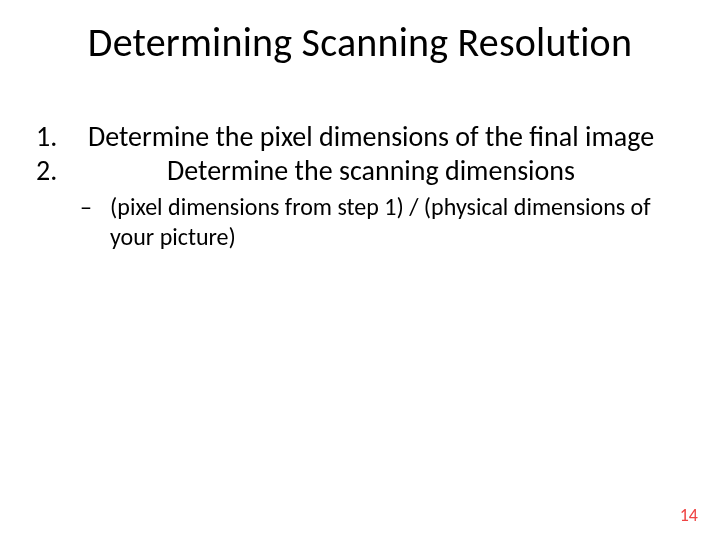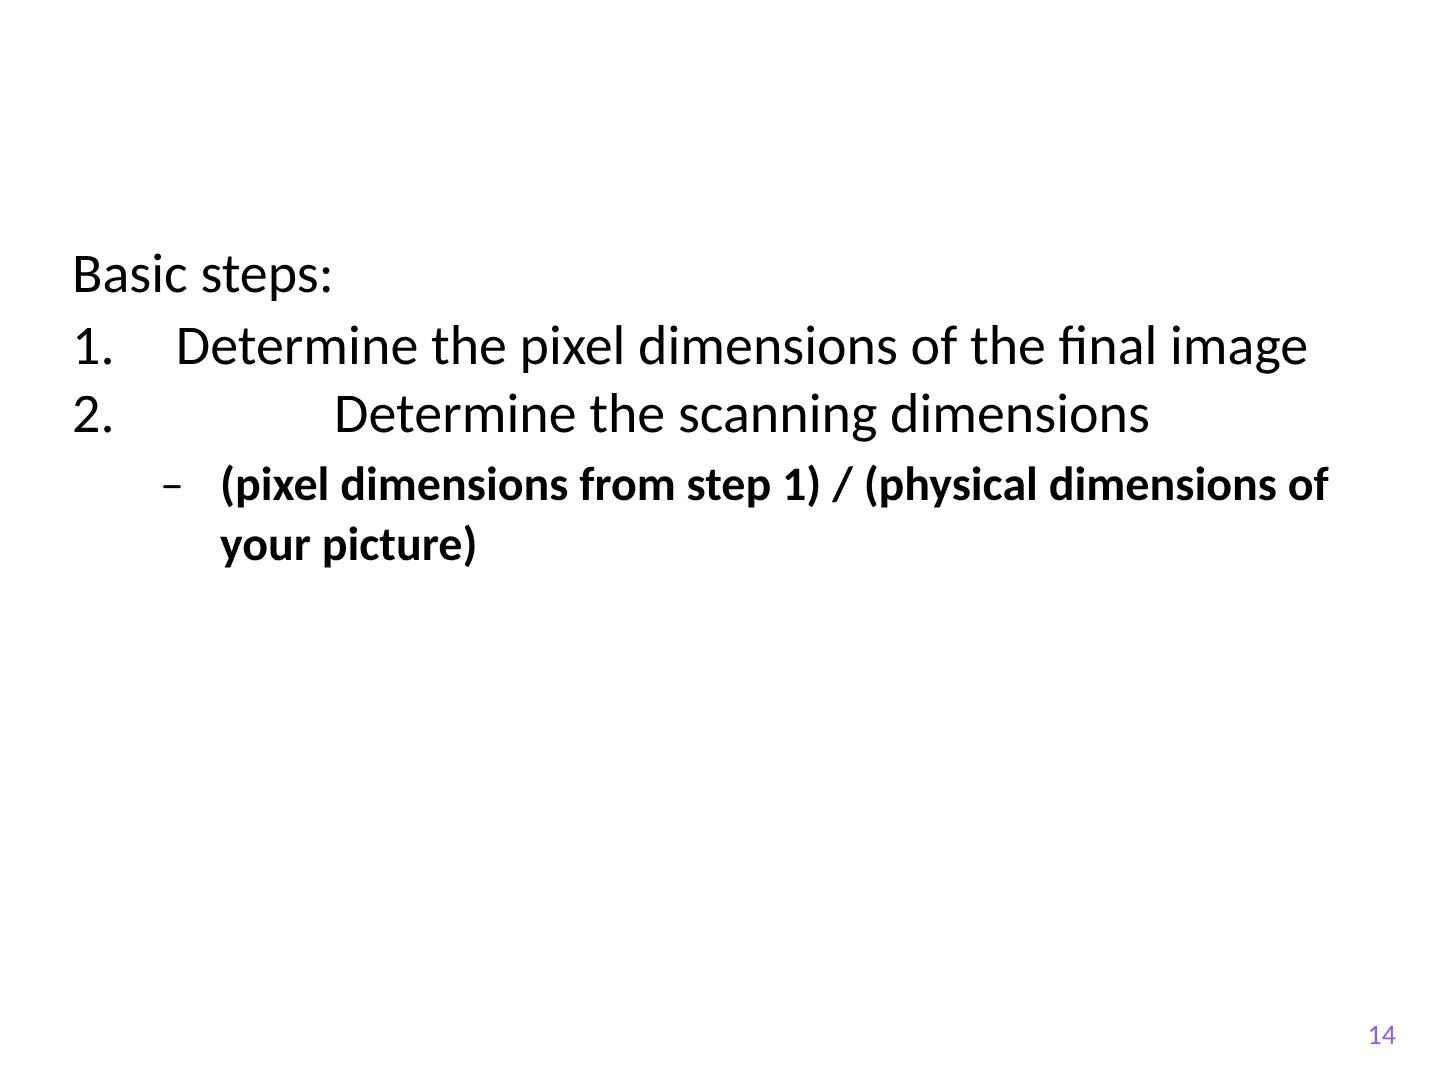--- a/index.html
+++ b/index.html
@@ -67,39 +67,38 @@
   .subrow {
     display: flex;
     align-items: flex-start;
   }
   .dash {
     flex: 0 0 auto;
     width: 30px;
   }
   .subtext {
     flex: 1 1 auto;
-    font-weight: bold;
   }
   .pagenum {
     position: absolute;
     right: 22px;
     bottom: 14px;
-    font-size: 14px;
-    color: #8b5cf6;
+    font-size: 18px;
+    color: #ef4444;
   }
 </style>
 </head>
 <body>
 
 <div class="slide">
 
+  <div class="title">Determining Scanning Resolution</div>
 
   <div class="body">
 
-    <p class="intro">Basic steps:</p>
 
     <ol class="numlist">
       <li class="numitem">
         <span class="num">1.</span>
         <span class="numtext">Determine the pixel dimensions of the final image</span>
       </li>
       <li class="numitem">
         <span class="num">2.</span>
         <span class="numtext">Determine the scanning dimensions</span>
       </li>

